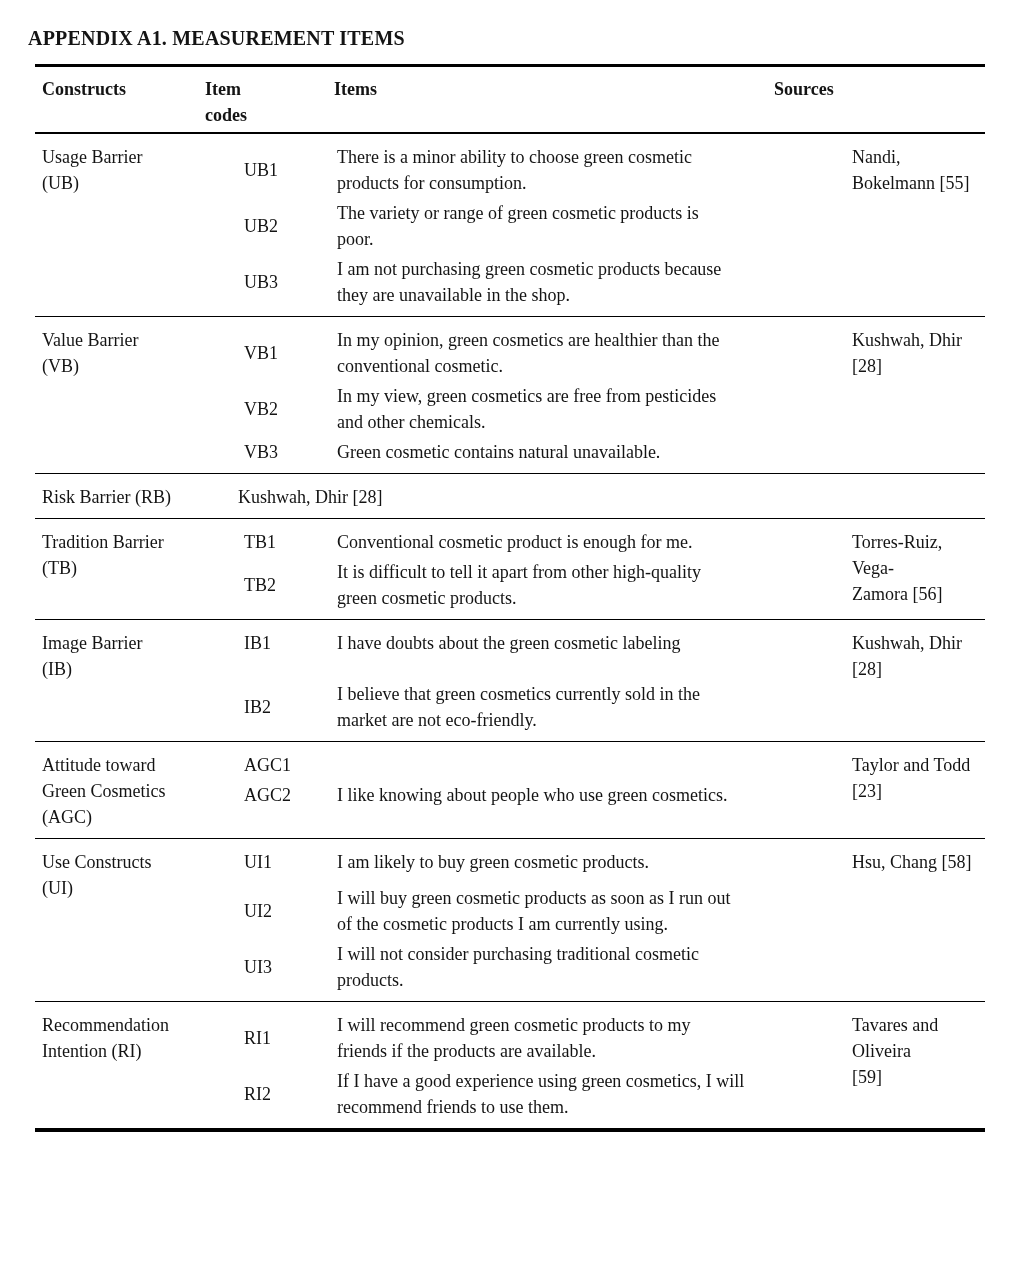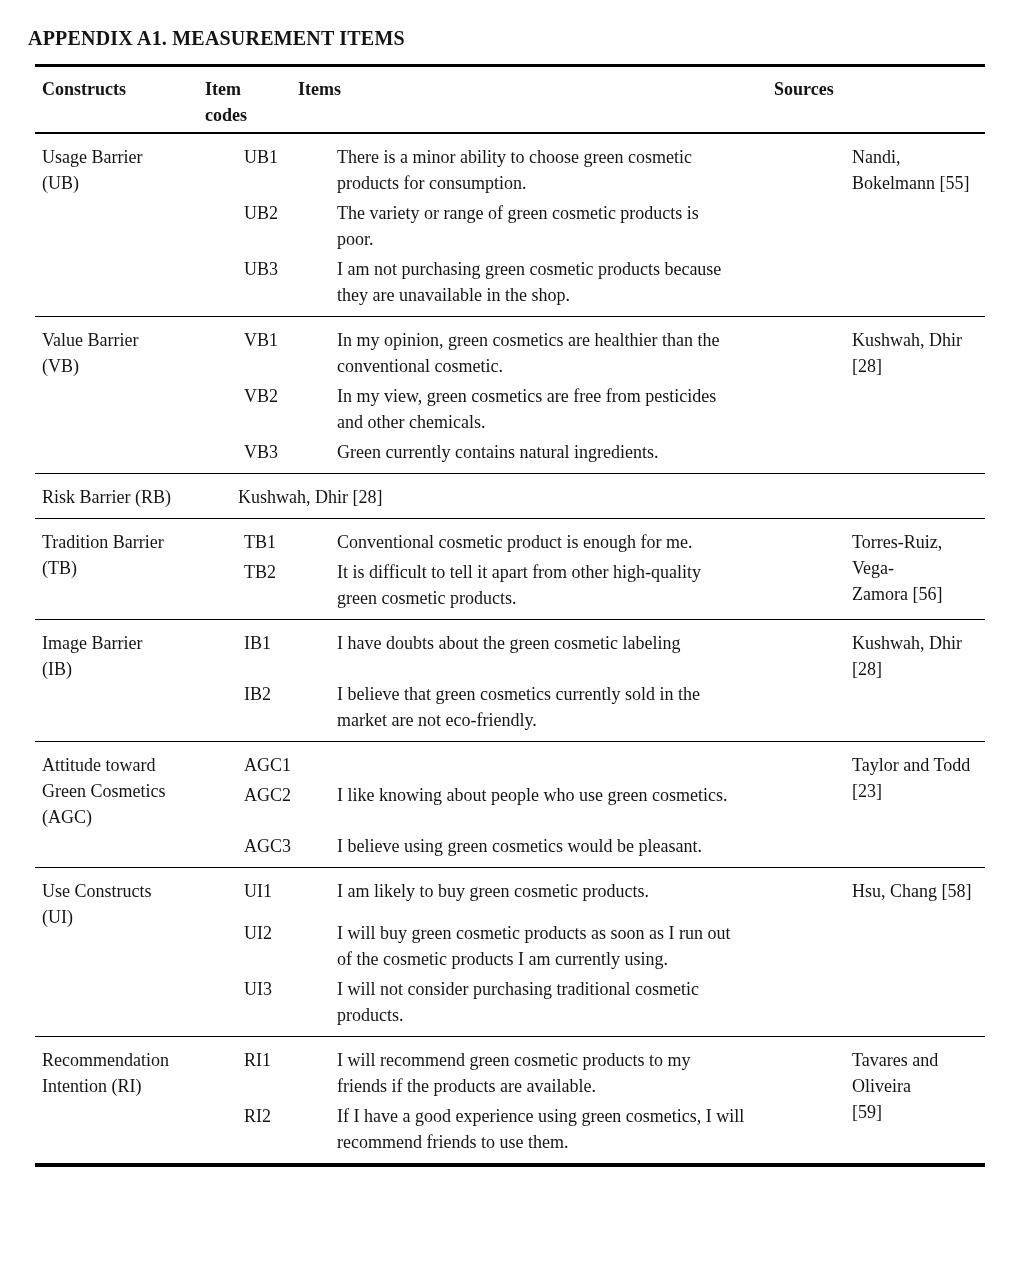--- a/index.html
+++ b/index.html
@@ -32,29 +32,29 @@
     border-bottom: 4px solid #000;
     font-size: 18px;
     line-height: 26px;
   }
   .row { display: flex; align-items: flex-start; font-family: Liberation Serif, serif; }
   
   .c1 { width: 163px; padding-left: 7px; box-sizing: border-box; white-space: pre-line; flex-shrink: 0; }
   .mid { width: 575px; flex-shrink: 0; }
   .c4 { flex: 1; padding-left: 1px; white-space: pre-line; }
   .h2 { width: 95px;  padding-left: 7px; box-sizing: border-box; white-space: pre-line; flex-shrink: 0; }
-  .h3 { width: 480px; padding-left: 5px; box-sizing: border-box; flex-shrink: 0; }
+  .h3 { width: 480px; padding-left: 5px; box-sizing: border-box; flex-shrink: 0; margin-left: 36px; }
   .thead {
     font-weight: bold;
     border-bottom: 2px solid #000;
     padding: 9px 0 4px 0;
   }
   .section { padding: 10px 0 8px 0; gap: 39px; }
   .tbody .section:not(:first-child) { border-top: 1.5px solid #000; }
-  .item { display: flex; align-items: flex-start; margin-bottom: 4px; }
+  .item { display: flex; align-items: center; margin-bottom: 4px; }
   .item:last-child { margin-bottom: 0; }
   .code { width: 95px; padding-left: 7px; box-sizing: border-box; flex-shrink: 0; }
   .itext { width: 480px; padding-left: 5px; box-sizing: border-box; white-space: pre-line; }
   .gap-before { margin-top: 25px; }
 </style>
 </head>
 <body>
 
 <div class="page">
 
@@ -106,21 +106,21 @@
             <div class="itext">In my opinion, green cosmetics are healthier than the
 conventional cosmetic.</div>
           </div>
           <div class="item">
             <div class="code">VB2</div>
             <div class="itext">In my view, green cosmetics are free from pesticides
 and other chemicals.</div>
           </div>
           <div class="item">
             <div class="code">VB3</div>
-            <div class="itext">Green currently contains natural ingredients.</div>
+            <div class="itext">Green cosmetic contains natural unavailable.</div>
           </div>
         </div>
         <div class="c4">Kushwah, Dhir [28]</div>
       </div>
 
       <div class="row section">
         <div class="c1">Risk Barrier (RB)</div>
         <div class="c4">Kushwah, Dhir [28]</div>
       </div>
 
@@ -164,37 +164,33 @@
 Green Cosmetics
 (AGC)</div>
         <div class="mid">
           <div class="item">
             <div class="code">AGC1</div>
           </div>
           <div class="item">
             <div class="code">AGC2</div>
             <div class="itext">I like knowing about people who use green cosmetics.</div>
           </div>
-          <div class="item gap-before">
-            <div class="code">AGC3</div>
-            <div class="itext">I believe using green cosmetics would be pleasant.</div>
-          </div>
         </div>
         <div class="c4">Taylor and Todd [23]</div>
       </div>
 
       <div class="row section">
         <div class="c1">Use Constructs
 (UI)</div>
         <div class="mid">
           <div class="item">
             <div class="code">UI1</div>
             <div class="itext">I am likely to buy green cosmetic products.</div>
           </div>
-          <div class="item" style="margin-top:16px;">
+          <div class="item" style="margin-top:10px;">
             <div class="code">UI2</div>
             <div class="itext">I will buy green cosmetic products as soon as I run out
 of the cosmetic products I am currently using.</div>
           </div>
           <div class="item">
             <div class="code">UI3</div>
             <div class="itext">I will not consider purchasing traditional cosmetic
 products.</div>
           </div>
         </div>

